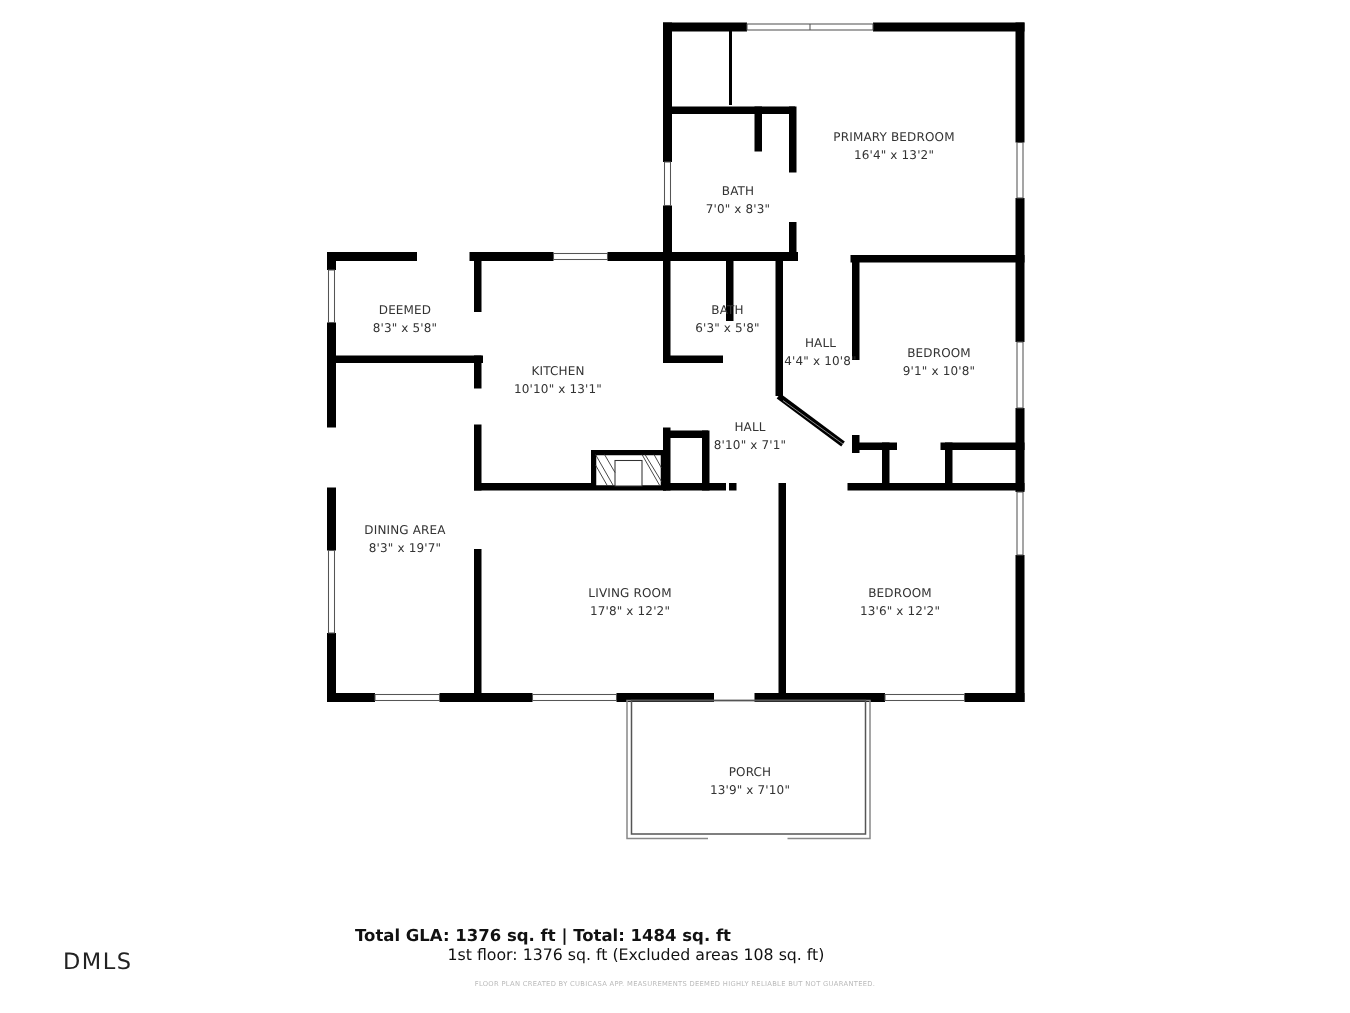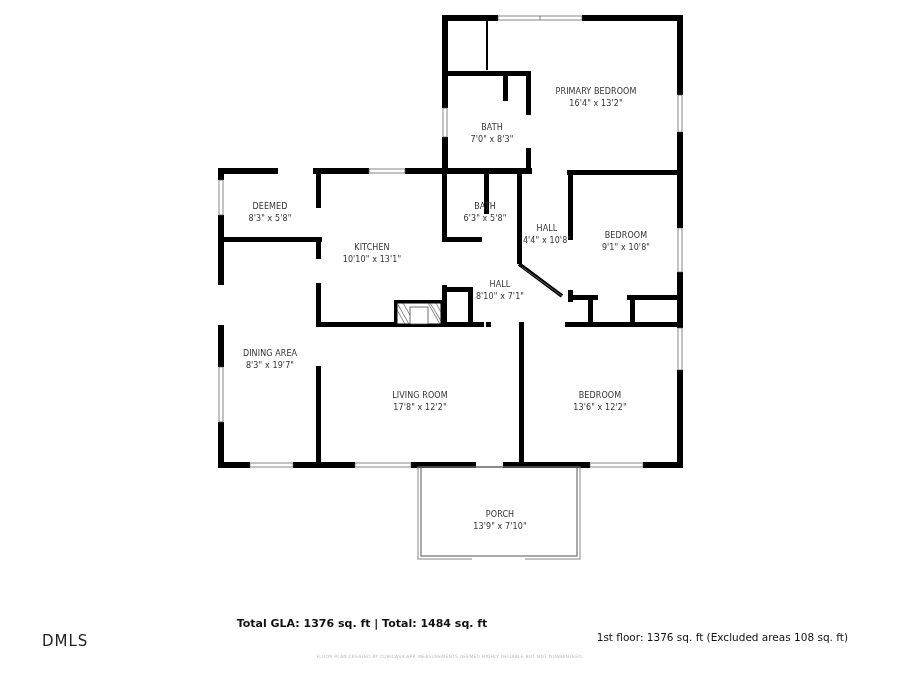--- a/index.html
+++ b/index.html
@@ -3,21 +3,21 @@
 <meta charset="utf-8">
 <style>
   html, body { margin:0; padding:0; background:#ffffff; }
   body { width:900px; height:675px; position:relative; overflow:hidden; font-family:"DejaVu Sans", sans-serif; }
   #plan { position:absolute; left:0; top:0; width:900px; height:675px; }
   .room-label { position:absolute; text-align:center; font-size:8px; color:#333; line-height:12px; white-space:nowrap; transform:translateX(-50%); letter-spacing:0.1px; }
   .room-label .nm { display:block; }
   .room-label .dim { display:block; }
   .totals { position:absolute; left:0; width:900px; text-align:center; color:#111; }
   .totals .t1 { position:absolute; top:617px; width:724px; font-size:11px; font-weight:bold; }
-  .totals .t2 { position:absolute; top:631px; width:848px; font-size:10.5px;text-align:right; }
+  .totals .t2 { position:absolute; top:631px; width:848px; font-size:10.5px; }
   .disclaimer { position:absolute; top:654px; left:0; width:900px; text-align:center; font-size:4.5px; color:#bbb; letter-spacing:0.2px; }
   .logo { position:absolute; left:4px; top:632px; font-size:15px; color:#222; letter-spacing:1px; font-family:"DejaVu Sans", sans-serif; font-weight:normal;margin-left:38px; }
 </style>
 </head>
 <body>
 
 <svg id="plan" viewBox="0 0 900 675" xmlns="http://www.w3.org/2000/svg">
   <g fill="#000">
 
     <rect x="442" y="15" width="56" height="6"></rect>

